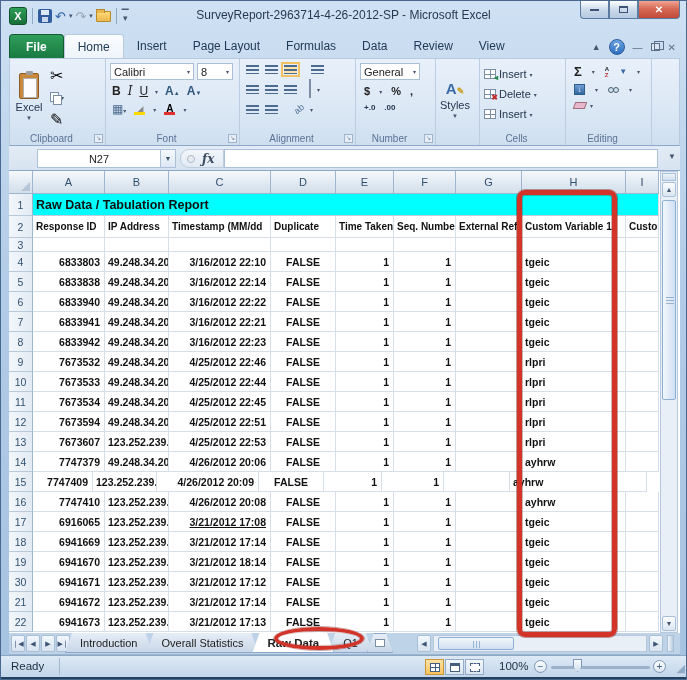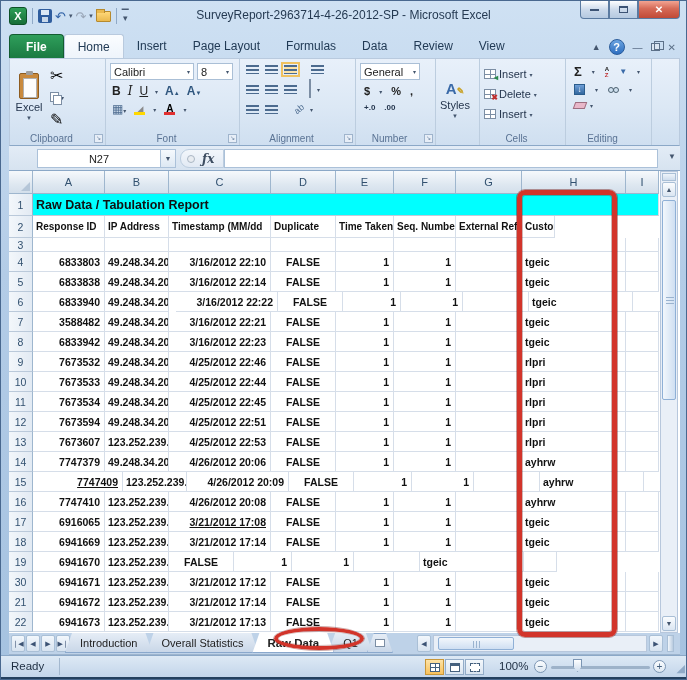--- a/index.html
+++ b/index.html
@@ -442,20 +442,21 @@
         </div>
         <div class="grow" style="height: 22px;">
           <div class="gut">2</div>
           <div class="cell l hdrcell" style="width: 72px;">Response ID</div>
           <div class="cell l hdrcell" style="width: 64px;">IP Address</div>
           <div class="cell l hdrcell" style="width: 102px;">Timestamp (MM/dd</div>
           <div class="cell l hdrcell" style="width: 65px;">Duplicate</div>
           <div class="cell l hdrcell" style="width: 58px;">Time Taken t</div>
           <div class="cell l hdrcell" style="width: 62px;">Seq. Number</div>
           <div class="cell l hdrcell" style="width: 66px;">External Referen</div>
+          <div class="cell l hdrcell" style="width: 104px;">Custom Variable 1</div>
           <div class="cell l hdrcell" style="width: 33px;">Custom V</div>
         </div>
         <div class="grow" style="height: 14px;">
           <div class="gut">3</div>
           <div class="cell" style="width: 72px;"></div>
           <div class="cell" style="width: 64px;"></div>
           <div class="cell" style="width: 102px;"></div>
           <div class="cell" style="width: 65px;"></div>
           <div class="cell" style="width: 58px;"></div>
           <div class="cell" style="width: 62px;"></div>
@@ -484,31 +485,31 @@
           <div class="cell r" style="width: 58px;">1</div>
           <div class="cell r" style="width: 62px;">1</div>
           <div class="cell l" style="width: 66px;"></div>
           <div class="cell l" style="width: 104px;">tgeic</div>
           <div class="cell l" style="width: 33px;"></div>
         </div>
         <div class="grow" style="height: 20px;">
           <div class="gut">6</div>
           <div class="cell r" style="width: 72px;">6833940</div>
           <div class="cell l" style="width: 64px;">49.248.34.202</div>
-          <div class="cell r" style="width: 102px; margin-left: 7px;">3/16/2012 22:22</div>
+          <div class="cell r" style="width: 102px;">3/16/2012 22:22</div>
           <div class="cell c" style="width: 65px;">FALSE</div>
           <div class="cell r" style="width: 58px;">1</div>
           <div class="cell r" style="width: 62px;">1</div>
           <div class="cell l" style="width: 66px;"></div>
           <div class="cell l" style="width: 104px;">tgeic</div>
           <div class="cell l" style="width: 33px;"></div>
         </div>
         <div class="grow" style="height: 20px;">
           <div class="gut">7</div>
-          <div class="cell r" style="width: 72px;">3588482</div>
+          <div class="cell r" style="width: 72px;">6833941</div>
           <div class="cell l" style="width: 64px;">49.248.34.202</div>
           <div class="cell r" style="width: 102px;">3/16/2012 22:21</div>
           <div class="cell c" style="width: 65px;">FALSE</div>
           <div class="cell r" style="width: 58px;">1</div>
           <div class="cell r" style="width: 62px;">1</div>
           <div class="cell l" style="width: 66px;"></div>
           <div class="cell l" style="width: 104px;">tgeic</div>
           <div class="cell l" style="width: 33px;"></div>
         </div>
         <div class="grow" style="height: 20px;">
@@ -590,21 +591,21 @@
           <div class="cell r" style="width: 102px;">4/26/2012 20:06</div>
           <div class="cell c" style="width: 65px;">FALSE</div>
           <div class="cell r" style="width: 58px;">1</div>
           <div class="cell r" style="width: 62px;">1</div>
           <div class="cell l" style="width: 66px;"></div>
           <div class="cell l" style="width: 104px;">ayhrw</div>
           <div class="cell l" style="width: 33px;"></div>
         </div>
         <div class="grow" style="height: 20px;">
           <div class="gut">15</div>
-          <div class="cell r" style="width: 90px; text-decoration: underline;">7747409</div>
+          <div class="cell r" style="width: 60px;">7747409</div>
           <div class="cell l" style="width: 64px;">123.252.239.3</div>
           <div class="cell r" style="width: 102px;">4/26/2012 20:09</div>
           <div class="cell c" style="width: 65px;">FALSE</div>
           <div class="cell r" style="width: 58px;">1</div>
           <div class="cell r" style="width: 62px;">1</div>
           <div class="cell l" style="width: 66px;"></div>
           <div class="cell l" style="width: 104px;">ayhrw</div>
           <div class="cell l" style="width: 33px;"></div>
         </div>
         <div class="grow" style="height: 20px;">
@@ -640,20 +641,21 @@
           <div class="cell r" style="width: 58px;">1</div>
           <div class="cell r" style="width: 62px;">1</div>
           <div class="cell l" style="width: 66px;"></div>
           <div class="cell l" style="width: 104px;">tgeic</div>
           <div class="cell l" style="width: 33px;"></div>
         </div>
         <div class="grow" style="height: 20px;">
           <div class="gut">19</div>
           <div class="cell r" style="width: 72px;">6941670</div>
           <div class="cell l" style="width: 64px;">123.252.239.3</div>
+          <div class="cell r" style="width: 102px;">3/21/2012 18:14</div>
           <div class="cell c" style="width: 65px;">FALSE</div>
           <div class="cell r" style="width: 58px;">1</div>
           <div class="cell r" style="width: 62px;">1</div>
           <div class="cell l" style="width: 66px;"></div>
           <div class="cell l" style="width: 104px;">tgeic</div>
           <div class="cell l" style="width: 33px;"></div>
         </div>
         <div class="grow" style="height: 20px;">
           <div class="gut">30</div>
           <div class="cell r" style="width: 72px;">6941671</div>

